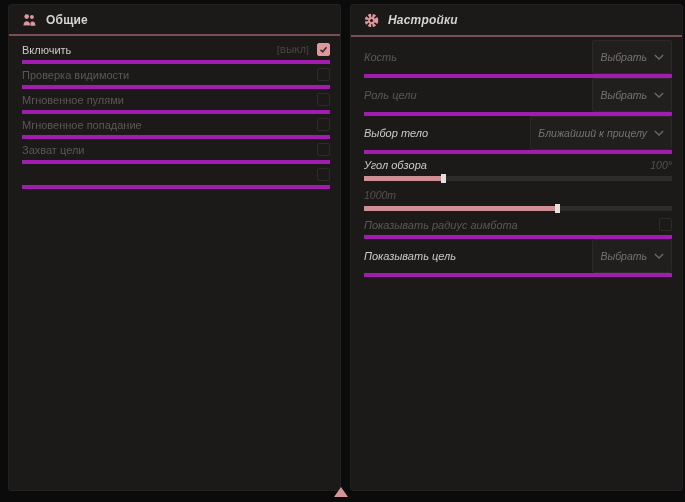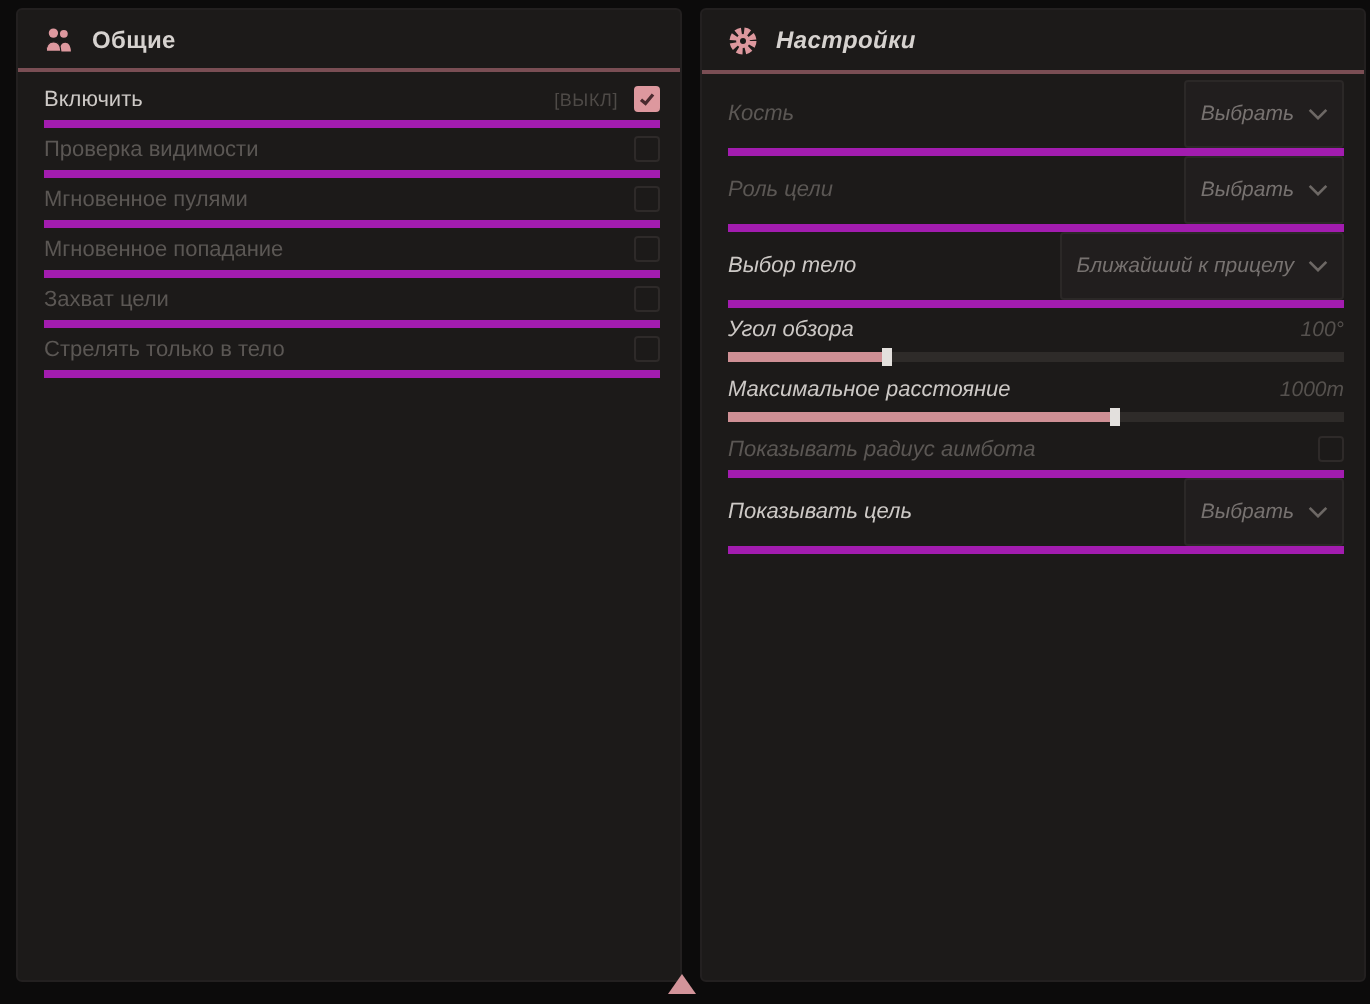--- a/index.html
+++ b/index.html
@@ -168,21 +168,20 @@
       <span class="lbl">Мгновенное попадание</span>
       <span class="checkbox"></span>
     </div>
 
     <div class="row">
       <span class="lbl">Захват цели</span>
       <span class="checkbox"></span>
     </div>
 
     <div class="row">
-      <span class="lbl">Стрелять только в тело</span>
       <span class="checkbox"></span>
     </div>
 
   </div>
 </section>
 
 <section class="panel right">
   <header class="panel-header">
     <span class="panel-icon">
       <svg width="15" height="15" viewBox="0 0 20 20">
@@ -238,21 +237,20 @@
       </div>
       <div class="track">
         <div class="fill" style="width: 26%;">
           <div class="thumb"></div>
         </div>
       </div>
     </div>
 
     <div class="row slider-row">
       <div class="slider-head">
-        <span class="lbl bright">Максимальное расстояние</span>
         <span class="slider-value">1000m</span>
       </div>
       <div class="track">
         <div class="fill" style="width: 63%;">
           <div class="thumb"></div>
         </div>
       </div>
     </div>
 
     <div class="row">

